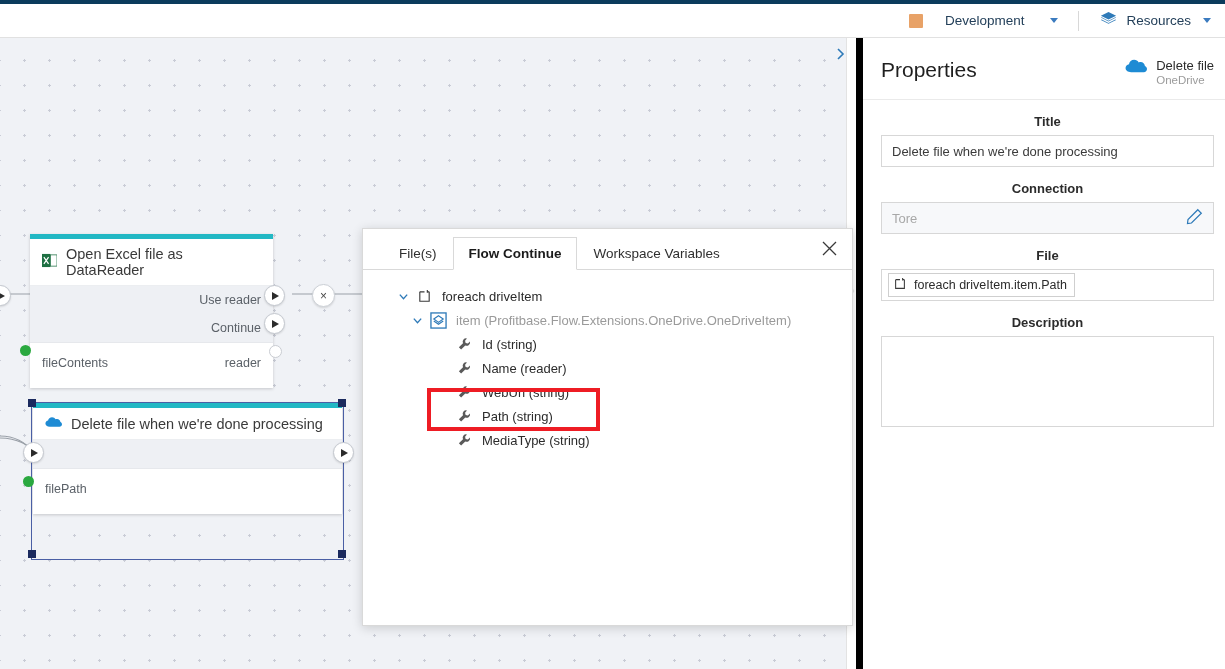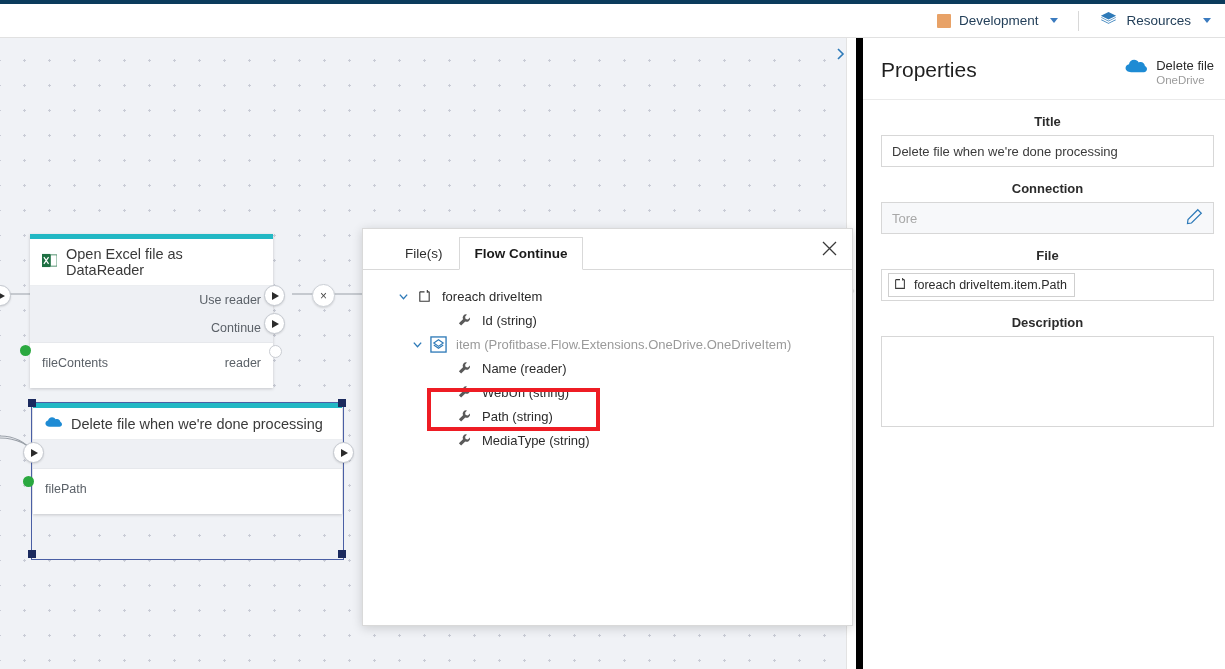--- a/index.html
+++ b/index.html
@@ -32,21 +32,21 @@
     width: 1225px; height: 33px;
     background: #ffffff;
     border-bottom: 1px solid #e1e1e1;
     display: flex;
     align-items: center;
     justify-content: flex-end;
   }
   .env-chip {
     display: flex;
     align-items: center;
-    gap: 8px;
+    gap: 22px;
     padding: 0 10px;
     height: 28px;
     cursor: pointer;
   }
   .env-swatch {
     width: 14px; height: 14px;
     background: #e8a267;
     border-radius: 1px;
     flex: none;
   }
@@ -236,21 +236,21 @@
     background: #ffffff;
     border: 1px solid #d9d9d9;
     box-shadow: 0 2px 10px rgba(0,0,0,0.16);
     z-index: 20;
   }
   .dialog-tabs {
     display: flex;
     align-items: flex-end;
     height: 40px;
     border-bottom: 1px solid #d9d9d9;
-    padding-left: 26px;
+    padding-left: 20px;
     position: relative;
   }
   .tab {
     padding: 8px 15px 8px 15px;
     font-size: 13.5px;
     color: #2f2f2f;
     cursor: pointer;
     position: relative;
     top: 1px;
     border: 1px solid transparent;
@@ -512,20 +512,21 @@
 <div class="edge-arrow">
   <svg width="18" height="46" viewBox="0 0 18 46">
     <path d="M0 0 L16 23 L0 46 Z" fill="#ffffff" stroke="#e0e0e0" stroke-width="1"></path>
   </svg>
 </div>
 
 <div class="dialog">
   <div class="dialog-tabs">
     <div class="tab">File(s)</div>
     <div class="tab active">Flow Continue</div>
+    <div class="tab">Workspace Variables</div>
     <div class="dialog-close">
       <svg width="15" height="15" viewBox="0 0 15 15">
         <path d="M1 1 L14 14 M14 1 L1 14" stroke="#3a3a3a" stroke-width="1.3"></path>
       </svg>
     </div>
   </div>
 
   <div class="tree">
 
     <div class="tree-row lvl1">
@@ -536,43 +537,43 @@
       </span>
       <span class="ticon">
         <svg width="15" height="15" viewBox="0 0 16 16">
           <path d="M3 3 L3 13 L13 13 L13 3" stroke="#3a3a3a" stroke-width="1.2" fill="none"></path>
           <path d="M3 3 L8 3 M11 3 L13 3 M11 1 L11 4" stroke="#3a3a3a" stroke-width="1.2" fill="none"></path>
         </svg>
       </span>
       <span class="label txt-dark">foreach driveItem</span>
     </div>
 
-    <div class="tree-row lvl3">
-      <span class="ticon">
-        <svg width="15" height="15" viewBox="0 0 16 16">
-          <path d="M10.6 1.6 a3.6 3.6 0 0 0-4.2 5 L2 11 l2.4 2.4 4.4-4.4 a3.6 3.6 0 0 0 5-4.2 L11.6 7 9.2 6.4 8.6 4 Z" fill="#5a5a5a"></path>
-        </svg>
-      </span>
-      <span class="label txt-dark">Id (string)</span>
-    </div>
-
     <div class="tree-row lvl2">
       <span class="chev">
         <svg width="11" height="11" viewBox="0 0 12 12">
             <path d="M2 4 L6 8.5 L10 4" stroke="#2e7ab8" stroke-width="1.5" fill="none"></path>
           </svg>
       </span>
       <span class="ticon">
         <svg width="17" height="17" viewBox="0 0 18 18">
           <rect x="1" y="1" width="16" height="16" fill="none" stroke="#2e7ab8" stroke-width="1.4"></rect>
           <path d="M9 4 L14 7.5 L9 11 L4 7.5 Z" fill="#ffffff" stroke="#2e7ab8" stroke-width="1.2"></path>
           <path d="M4 9.5 L9 13 L14 9.5" fill="none" stroke="#2e7ab8" stroke-width="1.2"></path>
         </svg>
       </span>
       <span class="label txt-grey">item (Profitbase.Flow.Extensions.OneDrive.OneDriveItem)</span>
+    </div>
+
+    <div class="tree-row lvl3">
+      <span class="ticon">
+        <svg width="15" height="15" viewBox="0 0 16 16">
+          <path d="M10.6 1.6 a3.6 3.6 0 0 0-4.2 5 L2 11 l2.4 2.4 4.4-4.4 a3.6 3.6 0 0 0 5-4.2 L11.6 7 9.2 6.4 8.6 4 Z" fill="#5a5a5a"></path>
+        </svg>
+      </span>
+      <span class="label txt-dark">Id (string)</span>
     </div>
 
     <div class="tree-row lvl3">
       <span class="ticon">
         <svg width="15" height="15" viewBox="0 0 16 16">
           <path d="M10.6 1.6 a3.6 3.6 0 0 0-4.2 5 L2 11 l2.4 2.4 4.4-4.4 a3.6 3.6 0 0 0 5-4.2 L11.6 7 9.2 6.4 8.6 4 Z" fill="#5a5a5a"></path>
         </svg>
       </span>
       <span class="label txt-dark">Name (reader)</span>
     </div>

